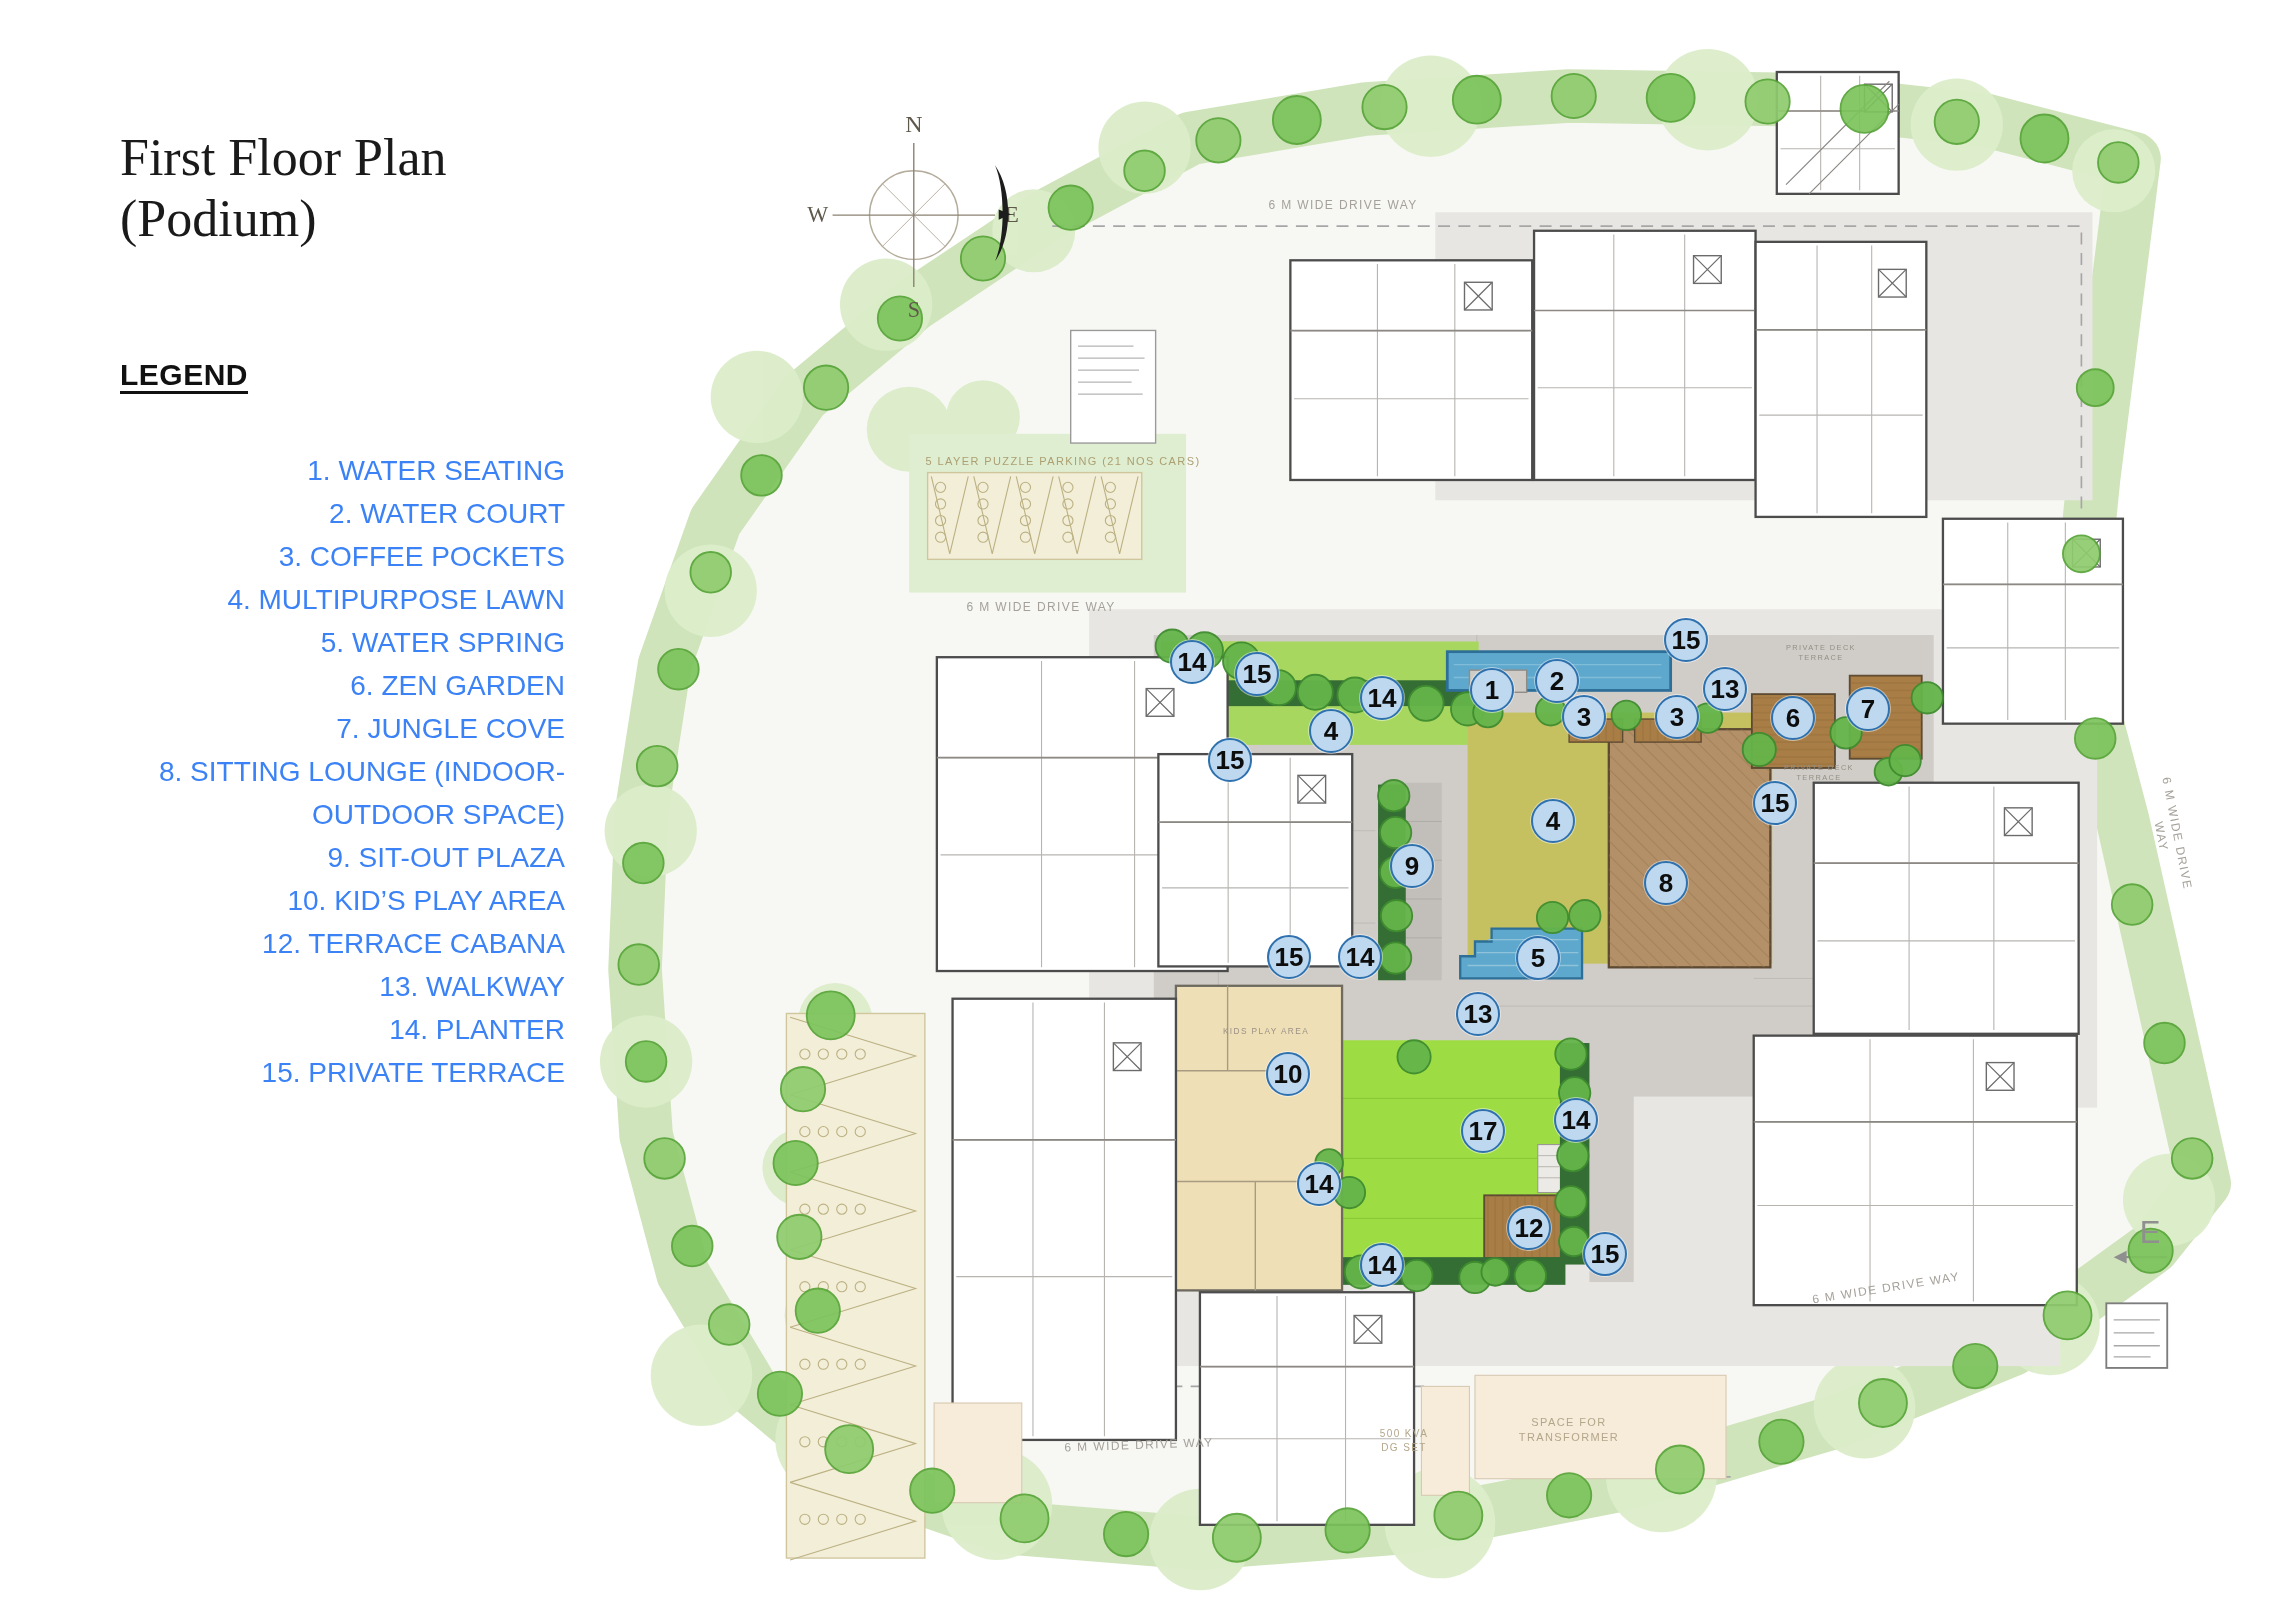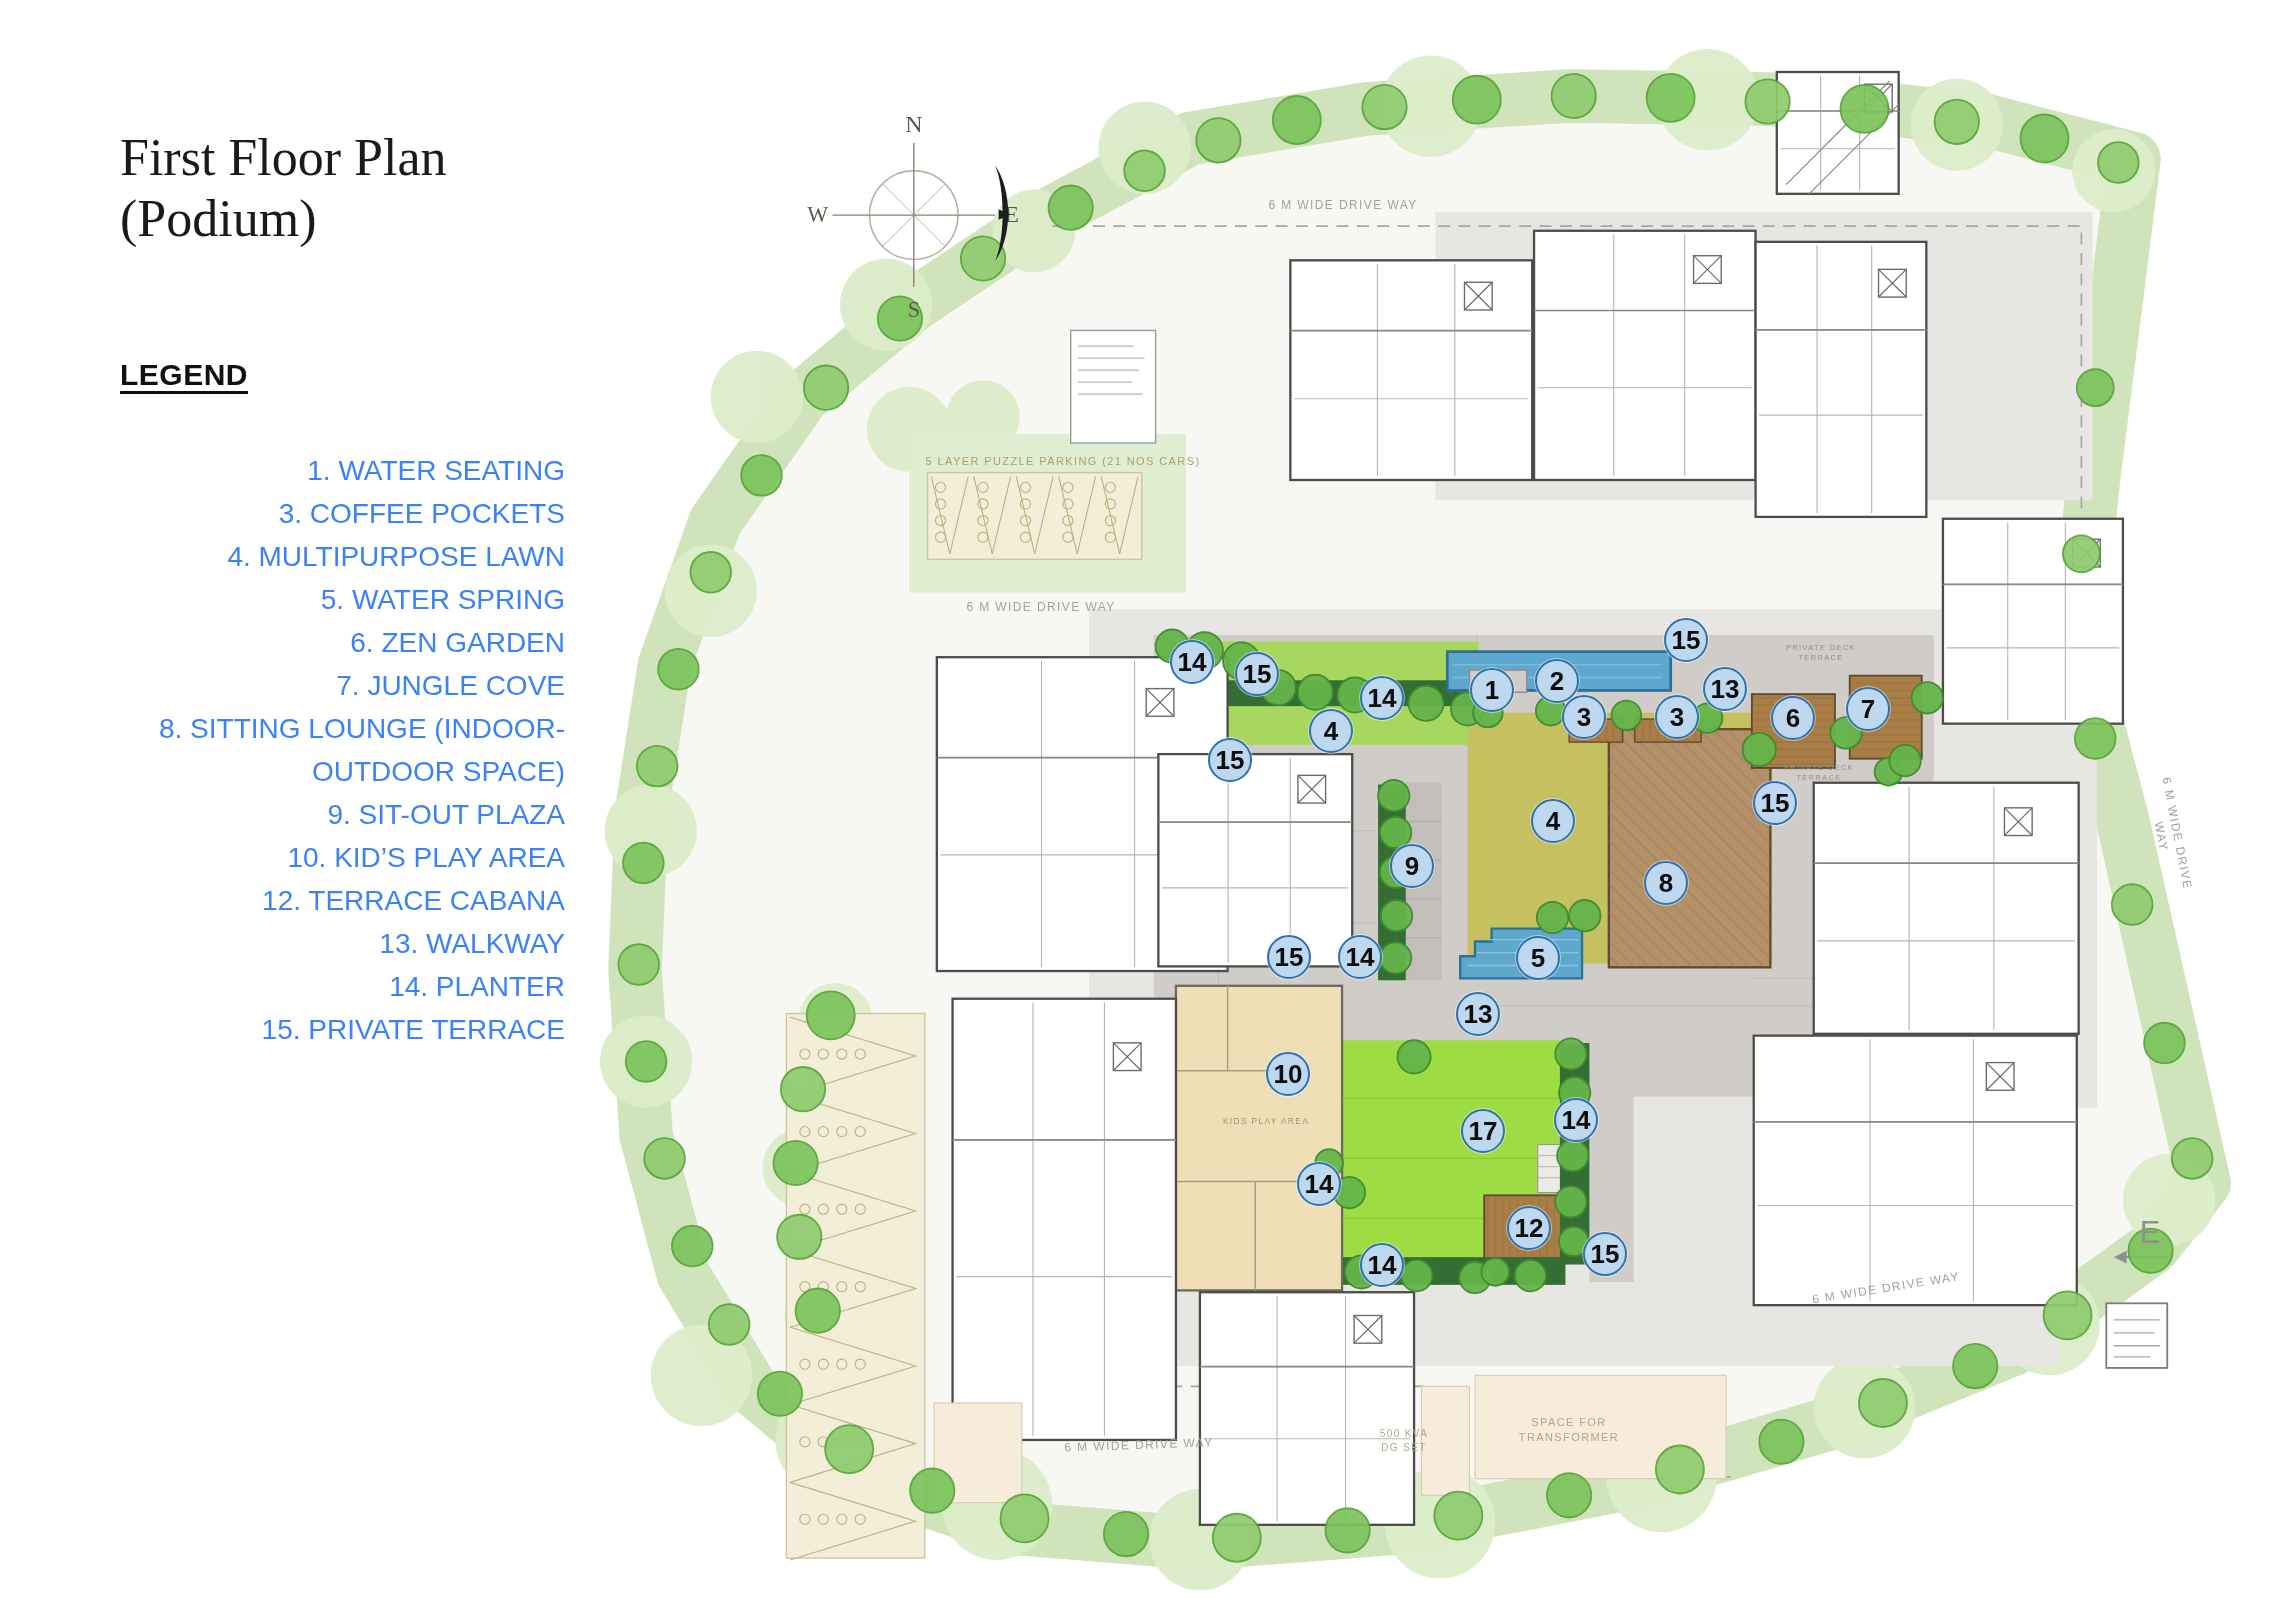--- a/index.html
+++ b/index.html
@@ -467,20 +467,21 @@
       </g>
     </g>
   </svg>
 
   <div class="left-col">
     <h1 class="page-title"><span>First Floor Plan</span><br><span>(Podium)</span></h1>
     <div class="legend">
       <div class="legend-heading">LEGEND</div>
       <div class="legend-list" id="legend-list">
           <div class="legend-item">1. WATER SEATING</div>
+          <div class="legend-item">2. WATER COURT</div>
           <div class="legend-item">3. COFFEE POCKETS</div>
           <div class="legend-item">4. MULTIPURPOSE LAWN</div>
           <div class="legend-item">5. WATER SPRING</div>
           <div class="legend-item">6. ZEN GARDEN</div>
           <div class="legend-item">7. JUNGLE COVE</div>
           <div class="legend-item">8. SITTING LOUNGE (INDOOR-OUTDOOR SPACE)</div>
           <div class="legend-item">9. SIT-OUT PLAZA</div>
           <div class="legend-item">10. KID’S PLAY AREA</div>
           <div class="legend-item">12. TERRACE CABANA</div>
           <div class="legend-item">13. WALKWAY</div>
@@ -522,21 +523,21 @@
       <div class="map-label" style="left: 1343px; top: 205px; font-size: 12px; transform: translate(-50%, -50%) rotate(0deg);">6 M WIDE DRIVE WAY</div>
       <div class="map-label" style="left: 1041px; top: 607px; font-size: 12px; transform: translate(-50%, -50%) rotate(0deg);">6 M WIDE DRIVE WAY</div>
       <div class="map-label" style="left: 1139px; top: 1445px; font-size: 12px; transform: translate(-50%, -50%) rotate(-2deg);">6 M WIDE DRIVE WAY</div>
       <div class="map-label" style="left: 1886px; top: 1288px; font-size: 12px; transform: translate(-50%, -50%) rotate(-9deg);">6 M WIDE DRIVE WAY</div>
       <div class="map-label" style="left: 2169px; top: 835px; font-size: 12px; transform: translate(-50%, -50%) rotate(79deg);">6 M WIDE DRIVE WAY</div>
       <div class="map-label" style="left: 1063px; top: 461px; font-size: 11px; color: rgb(172, 159, 114); transform: translate(-50%, -50%) rotate(0deg);">5 LAYER PUZZLE PARKING (21 NOS CARS)</div>
       <div class="map-label" style="left: 1569px; top: 1430px; font-size: 11px; color: rgb(179, 167, 139); transform: translate(-50%, -50%) rotate(0deg);">SPACE FOR
 TRANSFORMER</div>
       <div class="map-label" style="left: 1404px; top: 1440px; font-size: 10px; color: rgb(179, 167, 139); transform: translate(-50%, -50%) rotate(0deg);">500 KVA
 DG SET</div>
-      <div class="map-label" style="left: 1266px; top: 1122px; font-size: 8.3px; color: rgb(154, 145, 134); transform: translate(-50%, -50%) rotate(0deg);">KIDS PLAY AREA</div>
+      <div class="map-label" style="left: 1266px; top: 1032px; font-size: 8.3px; color: rgb(154, 145, 134); transform: translate(-50%, -50%) rotate(0deg);">KIDS PLAY AREA</div>
       <div class="map-label" style="left: 1821px; top: 653px; font-size: 7.4px; color: rgb(147, 143, 134); transform: translate(-50%, -50%) rotate(0deg);">PRIVATE DECK
 TERRACE</div>
       <div class="map-label" style="left: 1819px; top: 773px; font-size: 7.4px; color: rgb(147, 143, 134); transform: translate(-50%, -50%) rotate(0deg);">PRIVATE DECK
 TERRACE</div>
       <div class="map-label" style="left: 2150px; top: 1233px; font-size: 31px; color: rgb(143, 143, 143); letter-spacing: 0px; transform: translate(-50%, -50%) rotate(0deg);">E</div>
     </div>
 
 </div>
 
 

